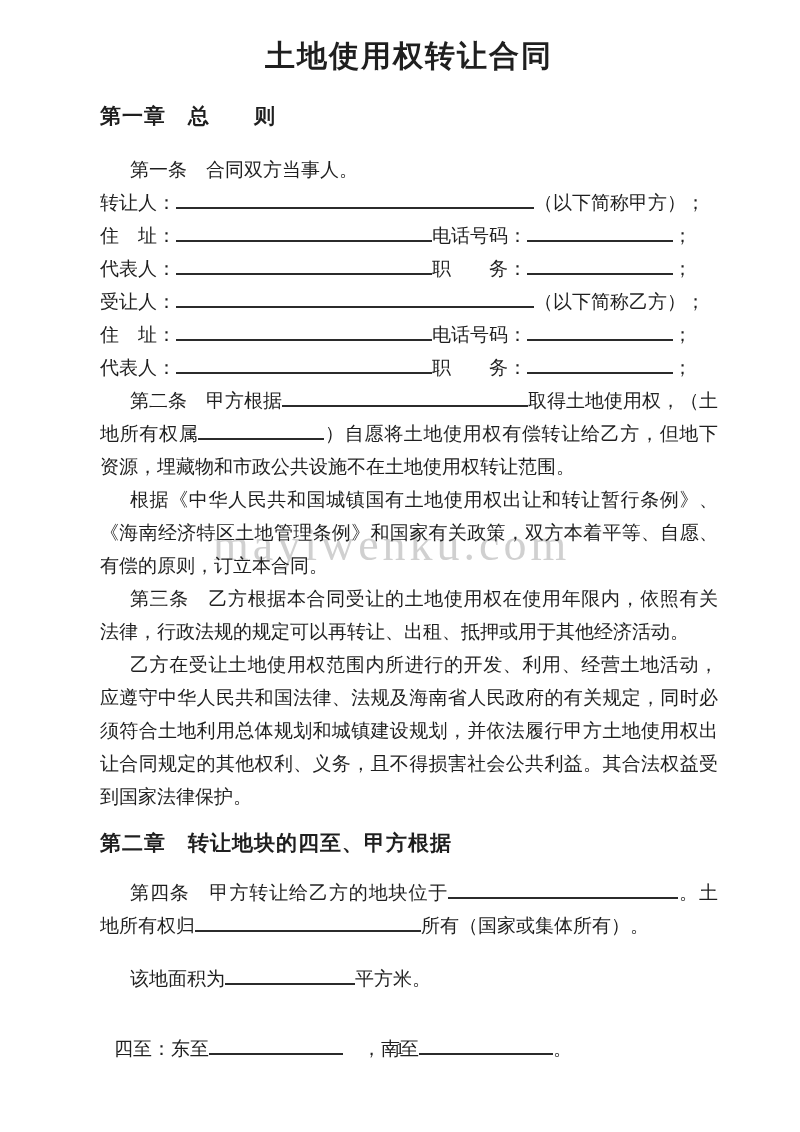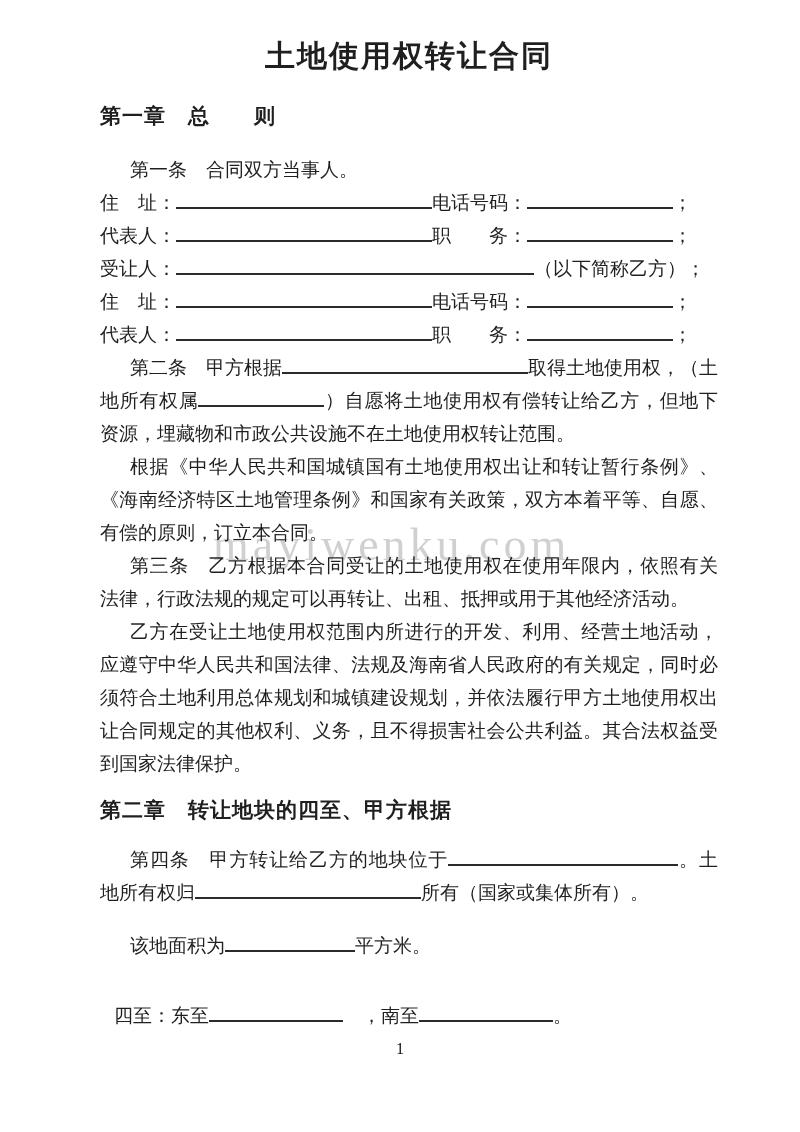--- a/index.html
+++ b/index.html
@@ -85,20 +85,21 @@
   <div class="watermark">mayiwenku.com</div>
 
   <div class="content">
 
     <h1 class="doc-title">土地使用权转让合同</h1>
 
     <h2 class="chapter-heading">第一章　总　　则</h2>
 
     <p class="para">第一条　合同双方当事人。</p>
 
+    <p class="line"><span>转让人：</span><span class="blank" style="width:358px"></span><span>（以下简称甲方）；</span></p>
 
     <p class="line"><span>住　址：</span><span class="blank" style="width:256px"></span><span>电话号码：</span><span class="blank" style="width:146px"></span><span>；</span></p>
 
     <p class="line"><span>代表人：</span><span class="blank" style="width:256px"></span><span>职　　务：</span><span class="blank" style="width:146px"></span><span>；</span></p>
 
     <p class="line"><span>受让人：</span><span class="blank" style="width:358px"></span><span>（以下简称乙方）；</span></p>
 
     <p class="line"><span>住　址：</span><span class="blank" style="width:256px"></span><span>电话号码：</span><span class="blank" style="width:146px"></span><span>；</span></p>
 
     <p class="line"><span>代表人：</span><span class="blank" style="width:256px"></span><span>职　　务：</span><span class="blank" style="width:146px"></span><span>；</span></p>

